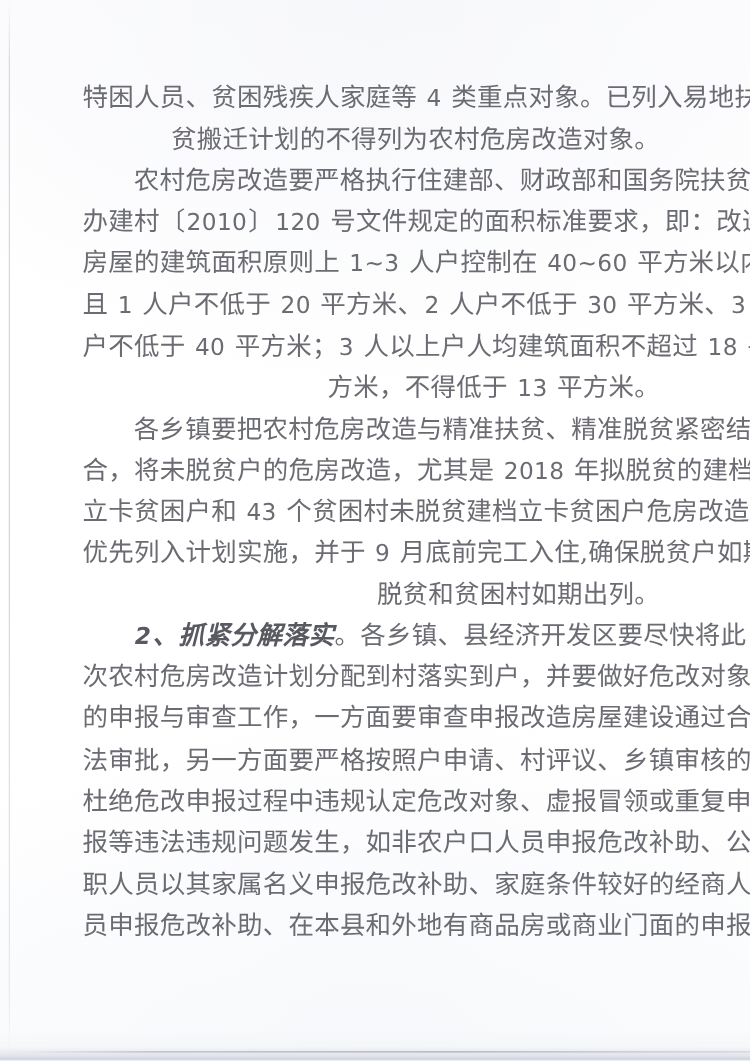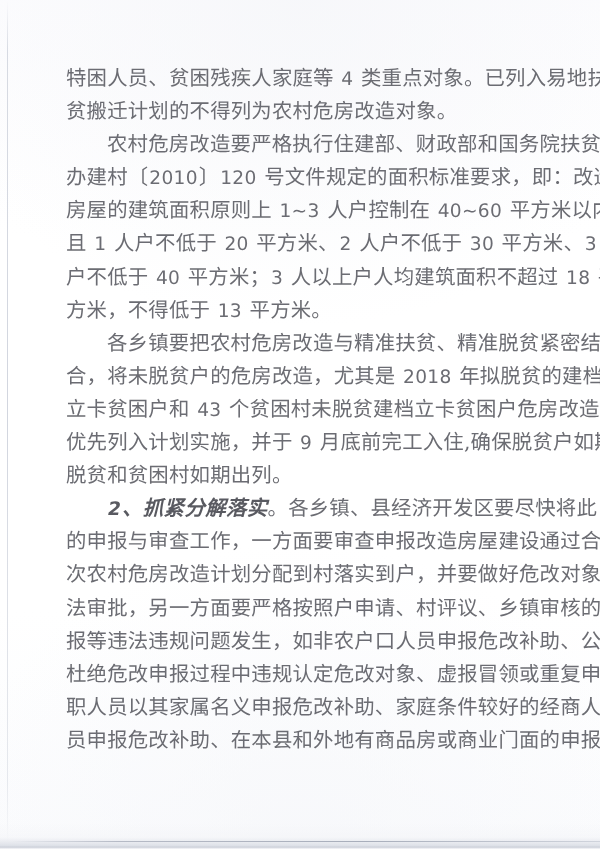--- a/index.html
+++ b/index.html
@@ -96,20 +96,21 @@
 
   
   .doc-line.indent {
     text-indent: 41px;
   }
 
   
   .doc-body {
     filter: blur(0.18px) contrast(0.93);
     opacity: 0.95;
+    text-align: right;
   }
 
   .doc-line .bold {
     font-weight: 700;
     color: #4e4f56;
     letter-spacing: 0.4px;
     font-style: italic;
   }
 
   
@@ -136,24 +137,24 @@
       <div class="doc-line">房屋的建筑面积原则上 <span class="num">1~3</span> 人户控制在 <span class="num">40~60</span> 平方米以内，</div>
       <div class="doc-line">且 <span class="num">1</span> 人户不低于 <span class="num">20</span> 平方米、<span class="num">2</span> 人户不低于 <span class="num">30</span> 平方米、<span class="num">3</span> 人</div>
       <div class="doc-line">户不低于 <span class="num">40</span> 平方米；<span class="num">3</span> 人以上户人均建筑面积不超过 <span class="num">18</span> 平</div>
       <div class="doc-line">方米，不得低于 <span class="num">13</span> 平方米。</div>
       <div class="doc-line indent">各乡镇要把农村危房改造与精准扶贫、精准脱贫紧密结</div>
       <div class="doc-line">合，将未脱贫户的危房改造，尤其是 <span class="num">2018</span> 年拟脱贫的建档</div>
       <div class="doc-line">立卡贫困户和 <span class="num">43</span> 个贫困村未脱贫建档立卡贫困户危房改造</div>
       <div class="doc-line">优先列入计划实施，并于 <span class="num">9</span> 月底前完工入住,确保脱贫户如期</div>
       <div class="doc-line">脱贫和贫困村如期出列。</div>
       <div class="doc-line indent"><span class="bold"><span class="num">2</span>、抓紧分解落实</span>。各乡镇、县经济开发区要尽快将此</div>
+      <div class="doc-line">次农村危房改造计划分配到村落实到户，并要做好危改对象</div>
       <div class="doc-line">的申报与审查工作，一方面要审查申报改造房屋建设通过合</div>
-      <div class="doc-line">次农村危房改造计划分配到村落实到户，并要做好危改对象</div>
       <div class="doc-line">法审批，另一方面要严格按照户申请、村评议、乡镇审核的</div>
+      <div class="doc-line">杜绝危改申报过程中违规认定危改对象、虚报冒领或重复申</div>
       <div class="doc-line">报等违法违规问题发生，如非农户口人员申报危改补助、公</div>
-      <div class="doc-line">杜绝危改申报过程中违规认定危改对象、虚报冒领或重复申</div>
       <div class="doc-line">职人员以其家属名义申报危改补助、家庭条件较好的经商人</div>
       <div class="doc-line">员申报危改补助、在本县和外地有商品房或商业门面的申报</div>
     </div>
 
   <div class="scan-edge-bottom"></div>
 
 </div>
 
 </body></html>

